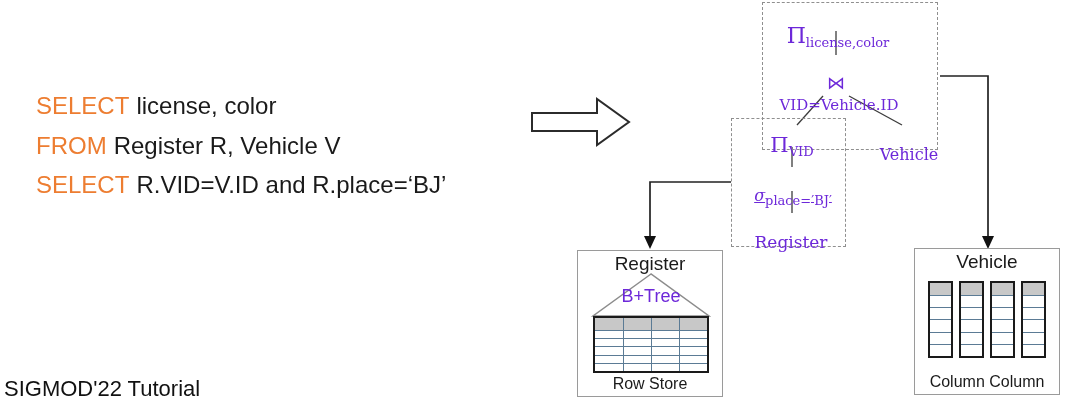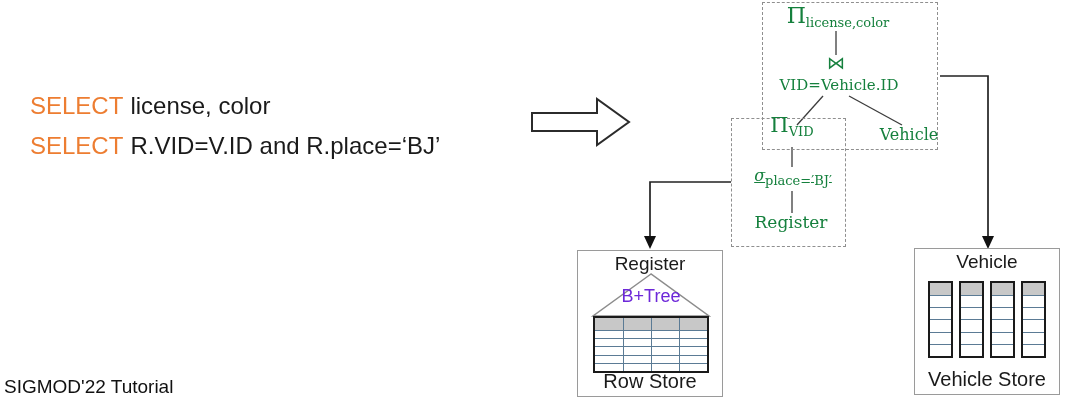--- a/index.html
+++ b/index.html
@@ -1,70 +1,70 @@
 <!DOCTYPE html>
 <html><head>
 <meta charset="utf-8">
 <style>
   html,body{margin:0;padding:0;background:#fff;}
   .stage{position:relative;width:1080px;height:417px;background:#ffffff;overflow:hidden;
          font-family:"Liberation Sans",sans-serif;}
   svg.overlay{position:absolute;left:0;top:0;width:1080px;height:417px;}
 
   
-  .sql{position:absolute;left:30px;top:86px;font-size:24px;line-height:39.5px;color:#1a1a1a;}
+  .sql{position:absolute;left:36px;top:86px;font-size:24px;line-height:39.5px;color:#1a1a1a;}
   .kw{color:#ED7D31;padding-right:7px;}
 
   
   .dashed{position:absolute;border:1.5px dashed #8f8f8f;box-sizing:border-box;}
   .box-upper{left:762px;top:2px;width:176px;height:148px;}
   .box-lower{left:731px;top:118px;width:115px;height:129px;}
 
   
   .lbl{position:absolute;transform:translateX(-50%);font-family:"DejaVu Serif",serif;
-       color:#15803d;white-space:nowrap;line-height:1;}
+       color:#6d28d9;white-space:nowrap;line-height:1;margin-top:20px;}
   .lbl sub{font-size:13px;vertical-align:-0.3em;line-height:1;}
   .op-big{font-size:22px;}
   .op-mid{font-size:21px;}
   .sigma{font-size:16px;font-style:italic;}
   #join-sym{left:836px;top:54px;font-size:18px;}
   #join-cond{left:839px;top:78px;font-size:15px;}
   #proj-top{left:838px;top:5px;}
   #proj-vid{left:792px;top:115px;}
   #leaf-vehicle{left:909px;top:127px;font-size:16px;}
   #sel-label{left:793px;top:168px;text-decoration:underline;}
   #leaf-register{left:791px;top:214px;font-size:17px;}
 
   
   .store-box{position:absolute;border:1.5px solid #9a9a9a;box-sizing:border-box;}
   #row-store{left:577px;top:250px;width:146px;height:147px;}
   #col-store{left:914px;top:248px;width:146px;height:147px;}
   .store-title{position:absolute;top:2px;left:0;width:100%;text-align:center;
                font-size:19px;color:#1a1a1a;}
   .store-caption{position:absolute;bottom:3px;left:0;width:100%;text-align:center;
-                 font-size:20px;color:#1a1a1a;}
+                 font-size:16px;color:#1a1a1a;}
   .btree-label{position:absolute;left:651px;top:286px;transform:translateX(-50%);
                font-size:18px;color:#6d28d9;}
 
   
   .rtable{position:absolute;left:593px;top:316px;width:116px;height:57px;box-sizing:border-box;
           border:2px solid #1a1a1a;display:grid;background:#fff;
           grid-template-columns:repeat(4,1fr);grid-template-rows:12px repeat(5,1fr);}
   .rt-cell{border-left:1.5px solid #5B7B95;border-top:1.5px solid #5B7B95;}
   .rt-cell:nth-child(4n+1){border-left:none;}
   .rt-cell:nth-child(-n+4){border-top:none;background:#C8C8C8;}
 
   
   .vcol{position:absolute;top:281px;width:25px;height:77px;box-sizing:border-box;
         border:2px solid #1a1a1a;background:#fff;display:flex;flex-direction:column;}
   .vc1{left:928px;} .vc2{left:959px;} .vc3{left:990px;} .vc4{left:1021px;}
   .vhdr{flex:0 0 12px;background:#C8C8C8;}
   .vcell{flex:1;border-top:1.5px solid #5B7B95;}
 
-  .footer{position:absolute;left:4px;top:376px;font-size:19px;color:#111;}
+  .footer{position:absolute;left:4px;top:376px;font-size:22px;color:#111;}
 </style>
 </head>
 <body>
 
 <div class="stage">
 
   <svg class="overlay" viewBox="0 0 1080 417">
 
     <polygon points="532,113 597,113 597,99 629,122 597,145 597,131 532,131" fill="#ffffff" stroke="#2b2b2b" stroke-width="2"></polygon>
 
@@ -78,20 +78,21 @@
     <polygon points="982,236 994,236 988,249" fill="#111"></polygon>
 
     <polyline points="731,182 650,182 650,238" fill="none" stroke="#222" stroke-width="1.7"></polyline>
     <polygon points="644,236 656,236 650,249" fill="#111"></polygon>
 
     <polygon points="651,274 593,316 709,316" fill="#ffffff" stroke="#8c8c8c" stroke-width="1.5"></polygon>
   </svg>
 
   <div class="sql">
     <div><span class="kw">SELECT</span><span>license, color</span></div>
+    <div><span class="kw">FROM</span><span>Register R, Vehicle V</span></div>
     <div><span class="kw">SELECT</span><span>R.VID=V.ID and R.place=‘BJ’</span></div>
   </div>
 
   <div class="dashed box-upper"></div>
   <div class="dashed box-lower"></div>
 
   <div class="lbl" id="proj-top"><span class="op-big">Π</span><sub>license,color</sub></div>
   <div class="lbl" id="join-sym">⋈</div>
   <div class="lbl" id="join-cond">VID=Vehicle.ID</div>
   <div class="lbl" id="proj-vid"><span class="op-mid">Π</span><sub>VID</sub></div>
@@ -126,21 +127,21 @@
       <div class="rt-cell"></div>
       <div class="rt-cell"></div>
     <div class="rt-cell"></div>
       <div class="rt-cell"></div>
       <div class="rt-cell"></div>
       <div class="rt-cell"></div>
   </div>
 
   <div class="store-box" id="col-store">
     <div class="store-title">Vehicle</div>
-    <div class="store-caption">Vehicle Store</div>
+    <div class="store-caption">Column Column</div>
   </div>
   <div class="vcol vc1">
       <div class="vhdr"></div>
       <div class="vcell"></div>
       <div class="vcell"></div>
       <div class="vcell"></div>
       <div class="vcell"></div>
       <div class="vcell"></div>
     </div>
   <div class="vcol vc2">

